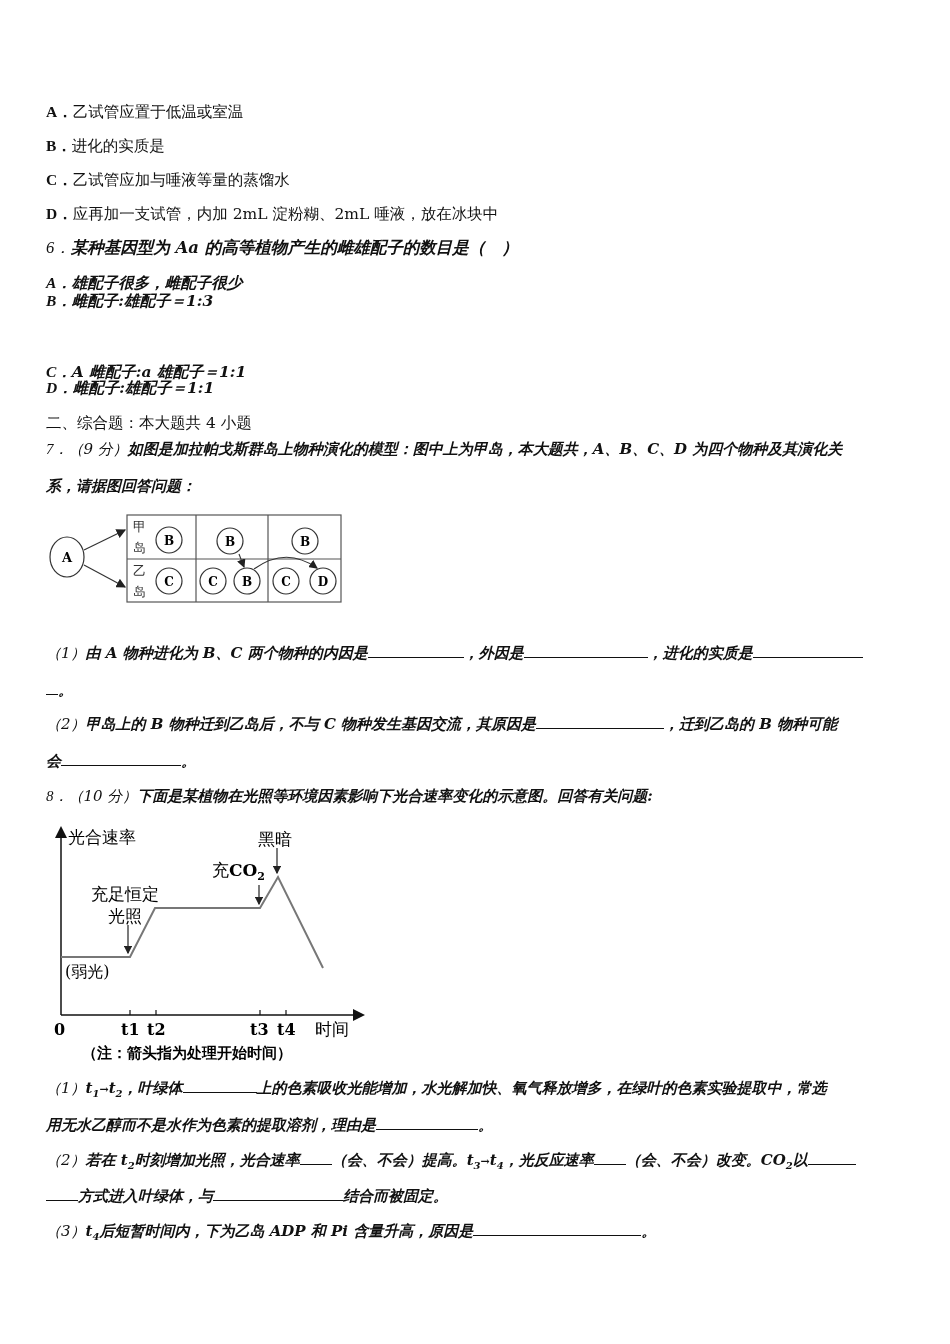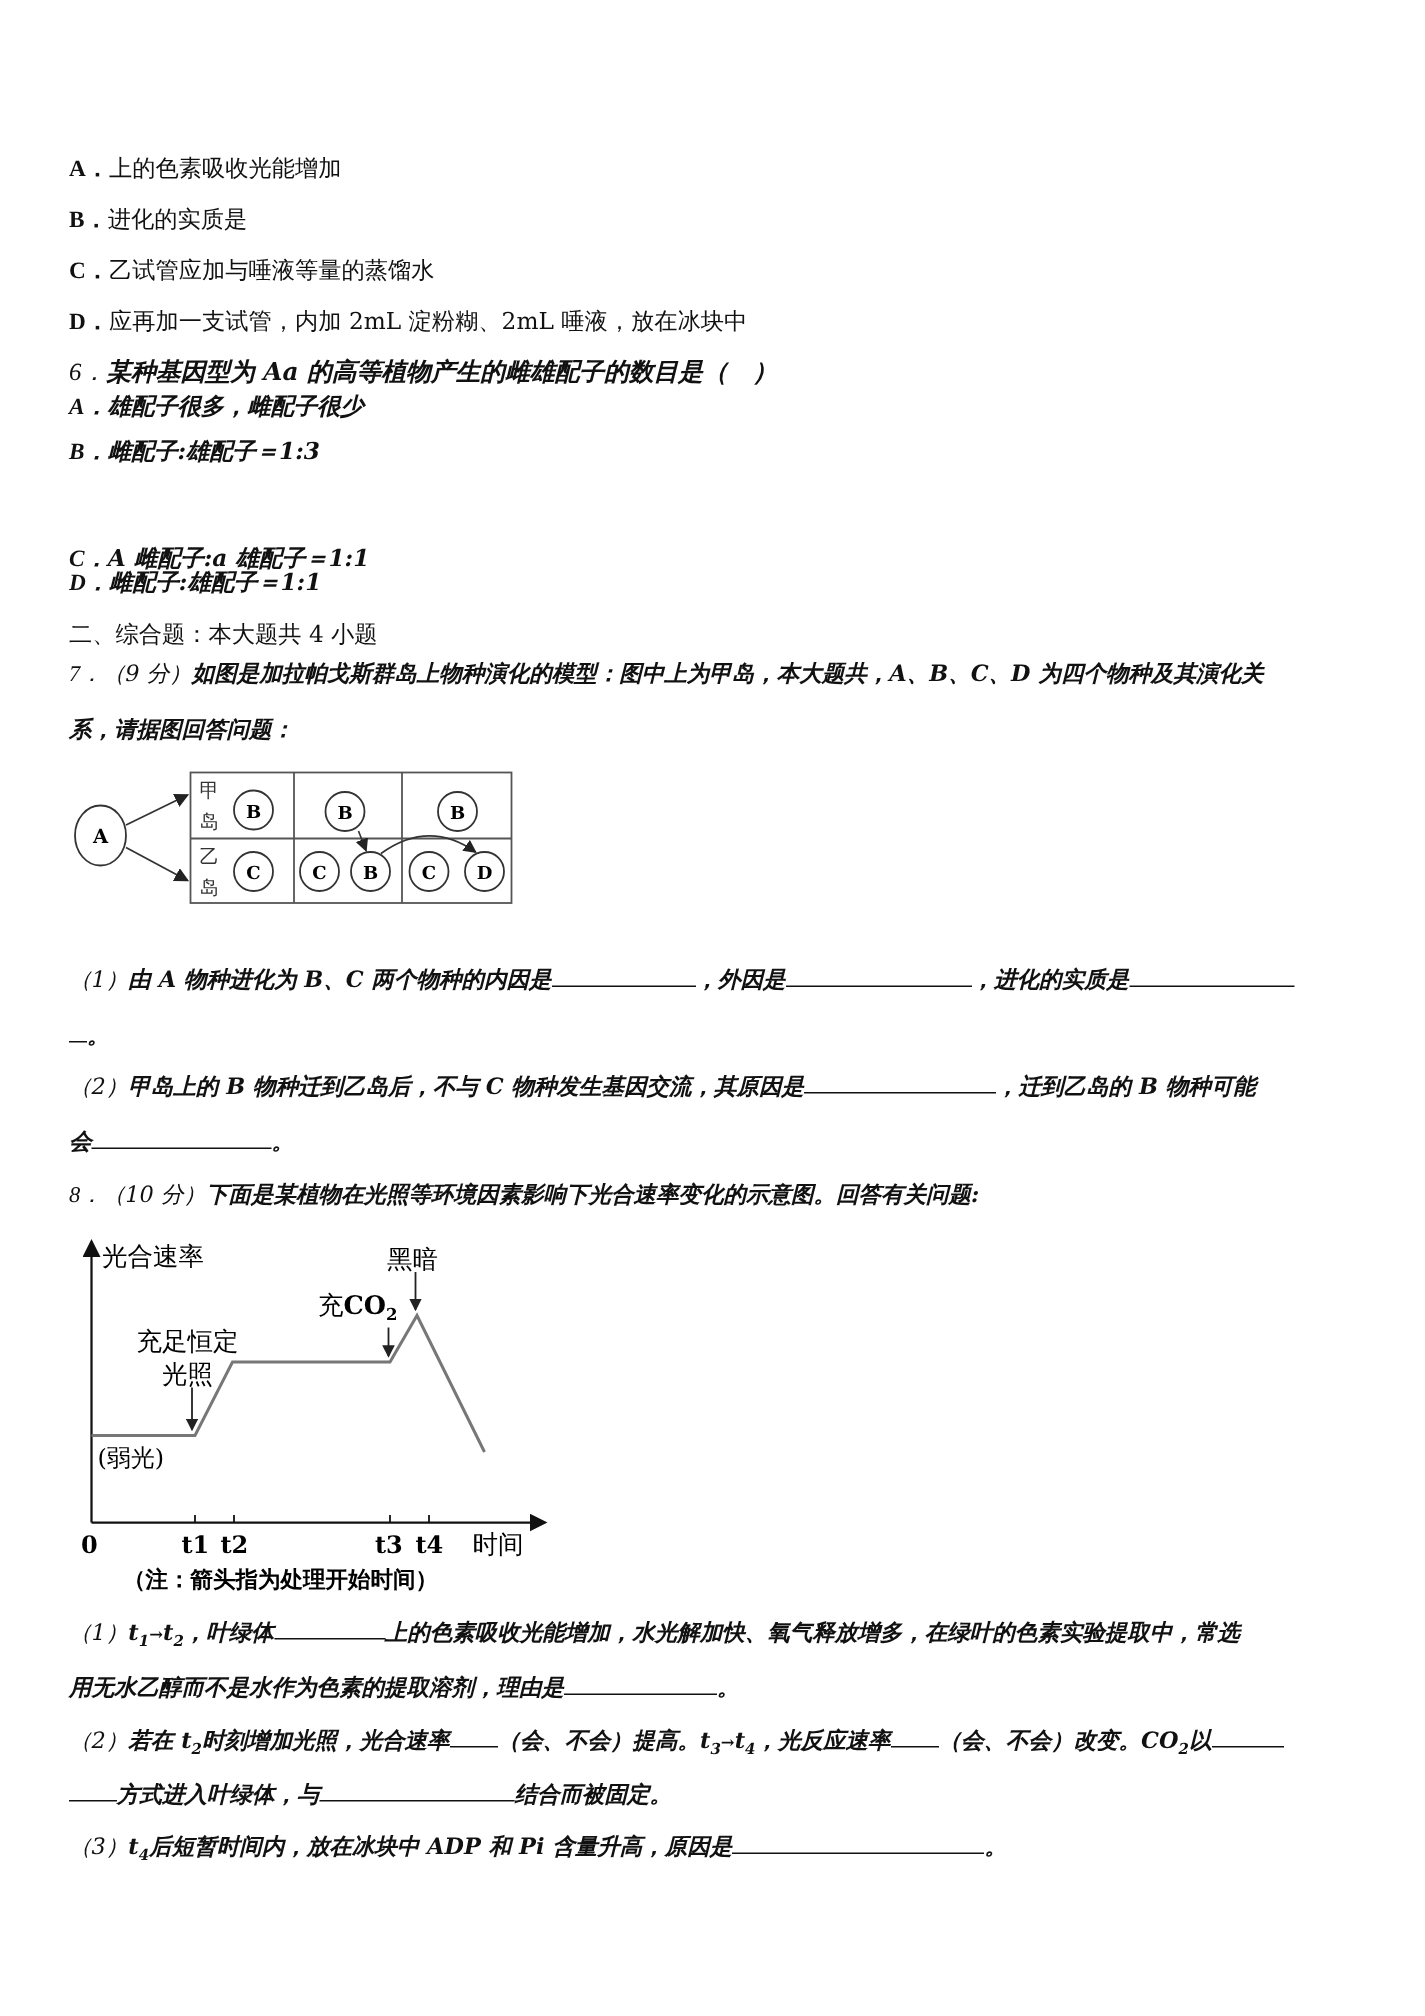--- a/index.html
+++ b/index.html
@@ -11,36 +11,36 @@
   .blank { display: inline-block; border-bottom: 1.2px solid #111; height: 14px; vertical-align: baseline; }
   .num { font-family: "Liberation Serif", serif; }
   .diagram { position: absolute; }
   sub { font-size: 10px; }
   svg text { font-family: "DejaVu Serif", "Liberation Serif", serif; }
 </style>
 </head>
 <body>
 
 <div class="line" style="top:102px">
-  <span class="opt-letter">A．</span><span>上的色素吸收光能增加</span>
+  <span class="opt-letter">A．</span><span>乙试管应置于低温或室温</span>
 </div>
 <div class="line" style="top:136px">
   <span class="opt-letter">B．</span><span>进化的实质是</span>
 </div>
 <div class="line" style="top:170px">
   <span class="opt-letter">C．</span><span>乙试管应加与唾液等量的蒸馏水</span>
 </div>
 <div class="line" style="top:204px">
   <span class="opt-letter">D．</span><span>应再加一支试管，内加 2mL 淀粉糊、2mL 唾液，放在冰块中</span>
 </div>
 
 <div class="line bold" style="top:238px; font-size:16.5px">
   <span class="num" style="font-weight:normal">6．</span><span>某种基因型为 Aa 的高等植物产生的雌雄配子的数目是（　）</span>
 </div>
-<div class="line bold" style="top:261px">
+<div class="line bold" style="top:273px">
   <span class="opt-letter">A．</span><span>雄配子很多，雌配子很少</span>
 </div>
 <div class="line bold" style="top:291px">
   <span class="opt-letter">B．</span><span>雌配子:雄配子＝1:3</span>
 </div>
 <div class="line bold" style="top:362px">
   <span class="opt-letter">C．</span><span>A 雌配子:a 雄配子＝1:1</span>
 </div>
 <div class="line bold" style="top:378px">
   <span class="opt-letter">D．</span><span>雌配子:雄配子＝1:1</span>
@@ -165,14 +165,14 @@
 </div>
 
 <div class="line bold" style="top:1150px; font-size:15px">
   <span style="font-weight:normal">（2）</span><span>若在 t</span><sub>2</sub><span>时刻增加光照，光合速率</span><span class="blank" style="width:32px"></span><span>（会、不会）提高。t</span><sub>3</sub><span style="font-size:11px">→</span><span>t</span><sub>4</sub><span>，光反应速率</span><span class="blank" style="width:32px"></span><span>（会、不会）改变。CO</span><sub>2</sub><span>以</span><span class="blank" style="width:48px"></span>
 </div>
 <div class="line bold" style="top:1186px; font-size:15px">
   <span class="blank" style="width:32px"></span><span>方式进入叶绿体，与</span><span class="blank" style="width:130px"></span><span>结合而被固定。</span>
 </div>
 
 <div class="line bold" style="top:1221px; font-size:15px">
-  <span style="font-weight:normal">（3）</span><span>t</span><sub>4</sub><span>后短暂时间内，放在冰块中 ADP 和 Pi 含量升高，原因是</span><span class="blank" style="width:168px"></span><span>。</span>
+  <span style="font-weight:normal">（3）</span><span>t</span><sub>4</sub><span>后短暂时间内，下为乙岛 ADP 和 Pi 含量升高，原因是</span><span class="blank" style="width:168px"></span><span>。</span>
 </div>
 
 </body></html>

